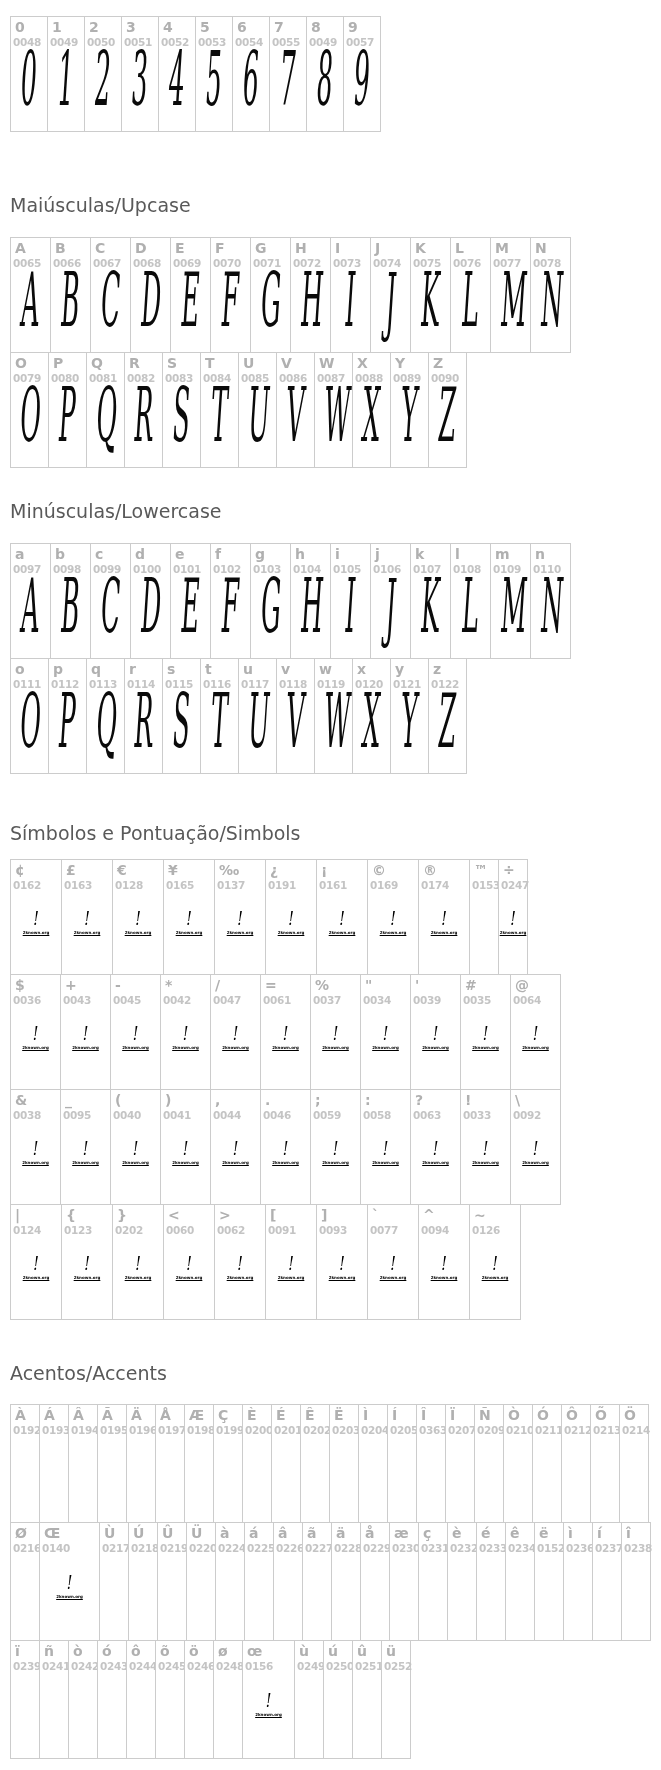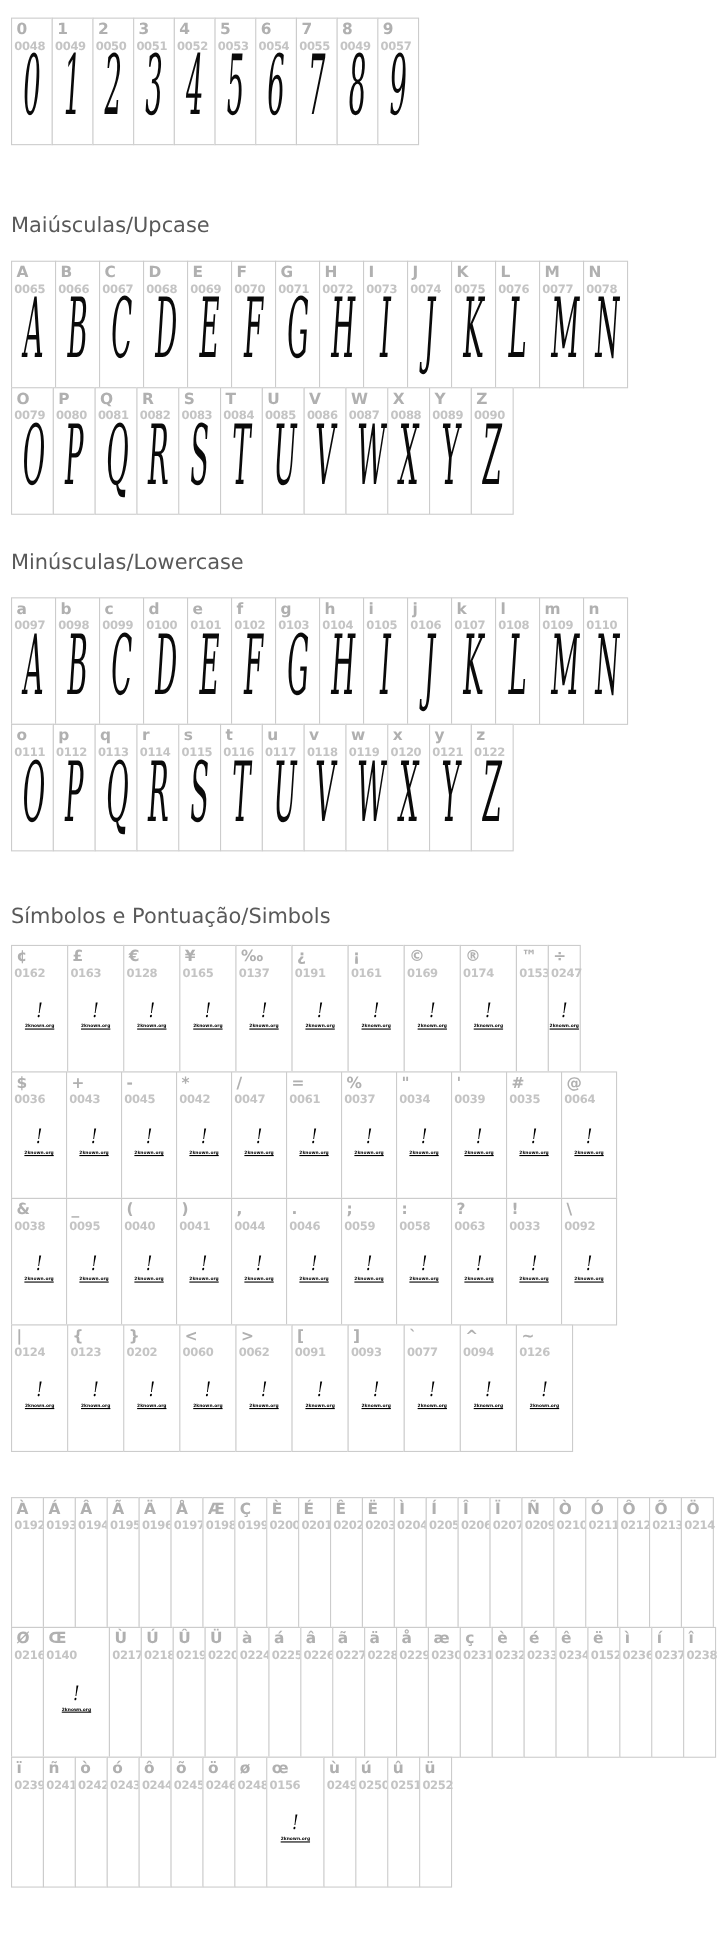--- a/index.html
+++ b/index.html
@@ -743,20 +743,21 @@
             <span class="wm">
               <span class="wm-mark">!</span>
               <span class="wm-text">2known.org</span>
             </span>
           </div>
         </div>
       </div>
   </section>
 
   <section class="sec sec-accents">
+    <h2 class="section-title">Acentos/Accents</h2>
     <div class="glyph-table">
         <div class="row">
           <div class="cell" style="width: 30px; height: 119px;">
             <span class="cell-char">À</span>
             <span class="cell-code">0192</span>
           </div>
           <div class="cell" style="width: 30px; height: 119px;">
             <span class="cell-char">Á</span>
             <span class="cell-code">0193</span>
           </div>
@@ -803,21 +804,21 @@
           <div class="cell" style="width: 30px; height: 119px;">
             <span class="cell-char">Ì</span>
             <span class="cell-code">0204</span>
           </div>
           <div class="cell" style="width: 30px; height: 119px;">
             <span class="cell-char">Í</span>
             <span class="cell-code">0205</span>
           </div>
           <div class="cell" style="width: 30px; height: 119px;">
             <span class="cell-char">Î</span>
-            <span class="cell-code">0206</span>
+            <span class="cell-code">0363</span>
           </div>
           <div class="cell" style="width: 30px; height: 119px;">
             <span class="cell-char">Ï</span>
             <span class="cell-code">0207</span>
           </div>
           <div class="cell" style="width: 30px; height: 119px;">
             <span class="cell-char">Ñ</span>
             <span class="cell-code">0209</span>
           </div>
           <div class="cell" style="width: 30px; height: 119px;">

